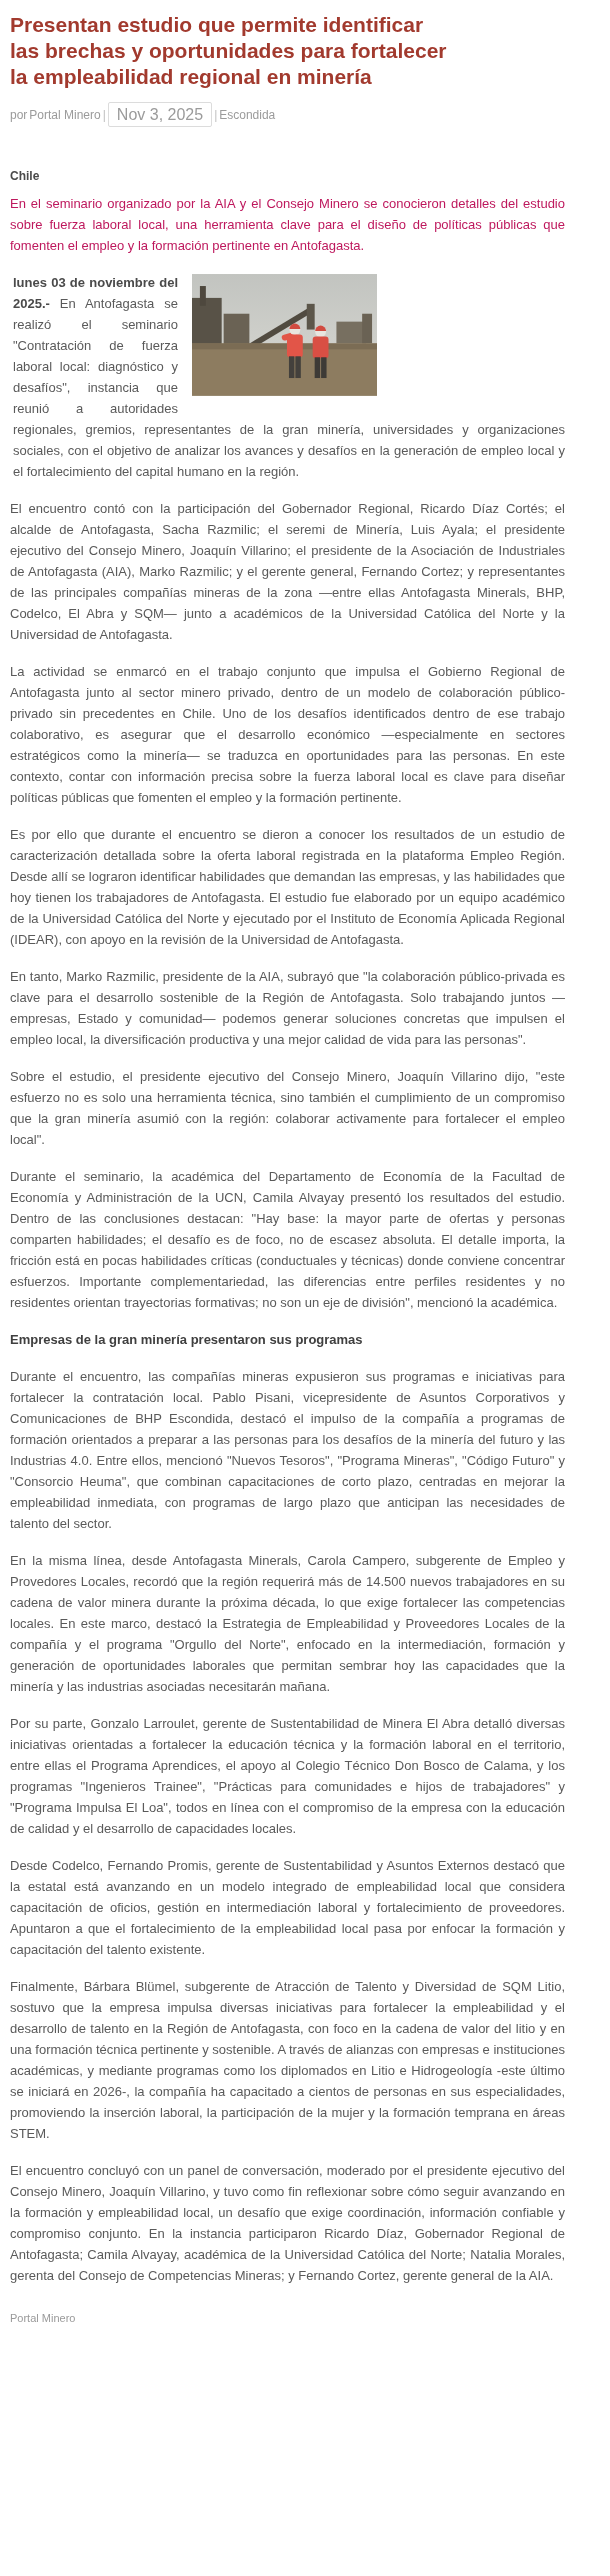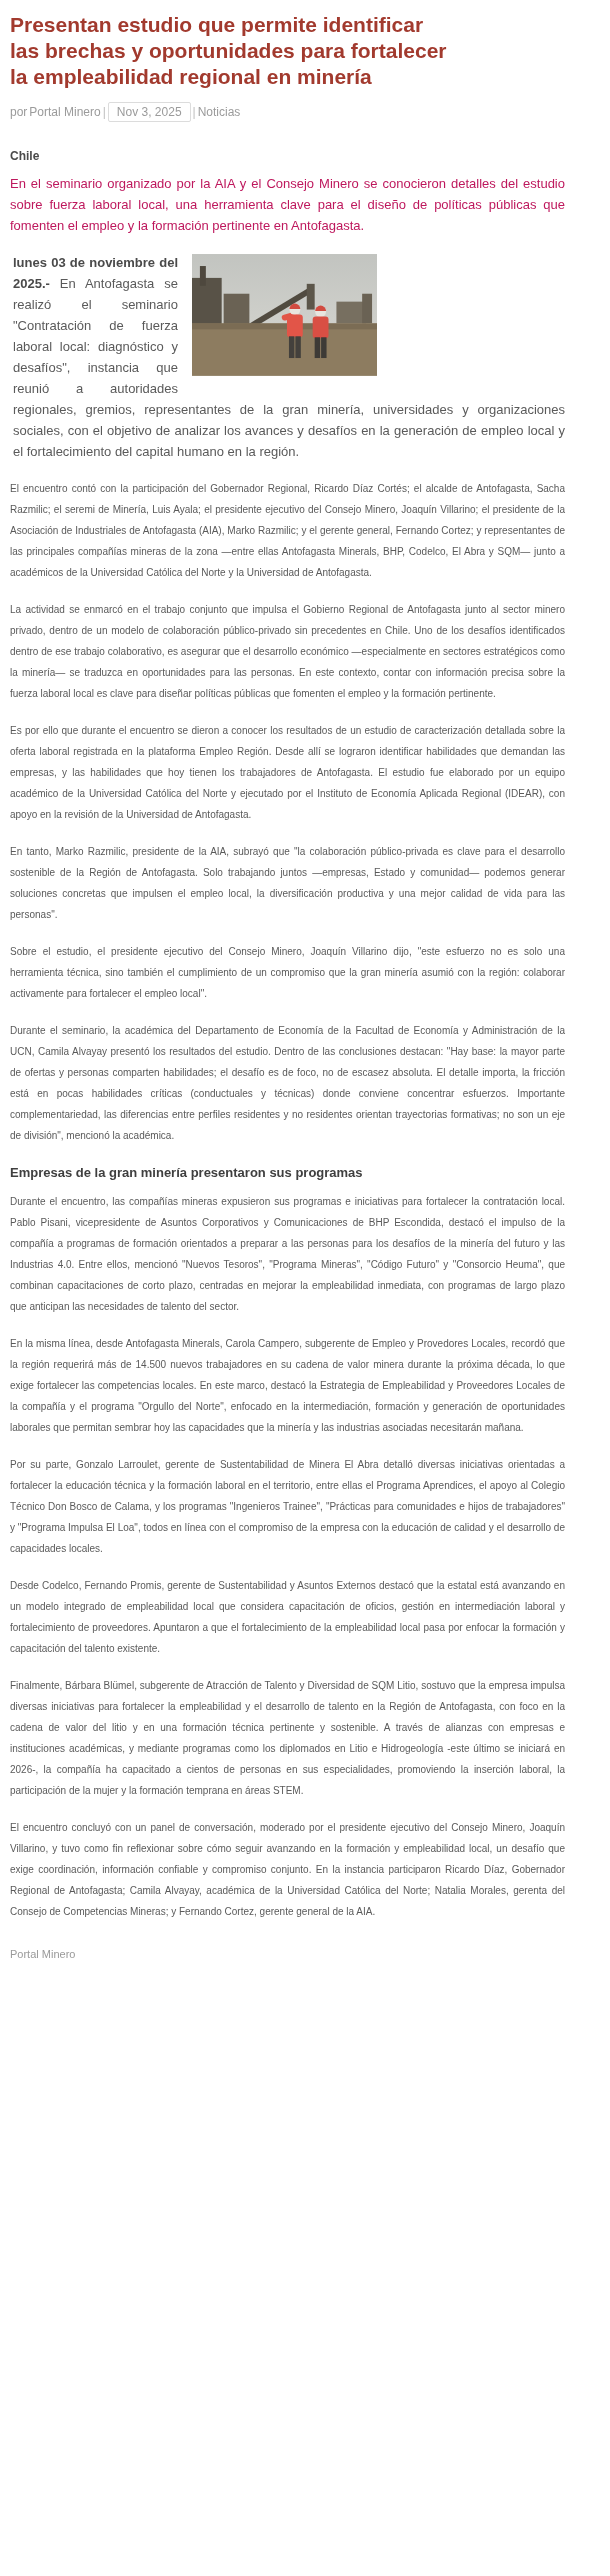--- a/index.html
+++ b/index.html
@@ -30,27 +30,27 @@
     align-items: center;
     gap: 2px;
     margin-bottom: 6px;
   }
   .meta a { color: #9b9b9b; text-decoration: none; cursor: pointer; }
   .meta .sep { color: #c0c0c0; }
   .date-badge {
     border: 1px solid #dcdcdc;
     border-radius: 2px;
     padding: 2px 8px;
-    font-size: 12px;
+    font-size: 16px;
     color: #9b9b9b;
     line-height: 1.2;
     display: inline-block;
   }
   .country {
-    margin: 27px 0 10px 0;
+    margin: 42px 0 10px 0;
     font-size: 12px;
     font-weight: 700;
     color: #4a4a4a;
   }
   .lead {
     margin: 0 0 16px 0;
     font-size: 13px;
     line-height: 21px;
     font-weight: 400;
     color: #be185d;
@@ -69,33 +69,33 @@
     width: 185px;
     height: 122px;
     margin: 2px 188px 10px 14px;
     padding: 0;
     background: #c9cbc6;
     overflow: hidden;
   }
   .photo svg { display: block; }
   .para {
     clear: both;
-    font-size: 10px;
+    font-size: 13px;
     line-height: 21px;
     text-align: justify;
     color: #5a5a5a;
     margin: 0 0 16px 0;
   }
   .subheading {
     clear: both;
     font-size: 13px;
     line-height: 21px;
     font-weight: 700;
     color: #3f3f3f;
-    margin: 0 0 8px 0;
+    margin: 0 0 16px 0;
   }
   .footer-credit {
     clear: both;
     margin-top: 26px;
     font-size: 11px;
     color: #9a9a9a;
   }
 </style>
 </head>
 <body>
@@ -103,21 +103,21 @@
 <main class="page">
 
   <h1 class="title">Presentan estudio que permite identificar las brechas y oportunidades para fortalecer la empleabilidad regional en minería</h1>
 
   <div class="meta">
     <span>por</span>
     <a href="#">Portal Minero</a>
     <span class="sep">|</span>
     <span class="date-badge">Nov 3, 2025</span>
     <span class="sep">|</span>
-    <a href="#">Noticias</a>
+    <a href="#">Escondida</a>
   </div>
 
   <div class="country">Chile</div>
 
   <p class="lead">En el seminario organizado por la AIA y el Consejo Minero se conocieron detalles del estudio sobre fuerza laboral local, una herramienta clave para el diseño de políticas públicas que fomenten el empleo y la formación pertinente en Antofagasta.</p>
 
   <div class="opening">
     <figure class="photo">
       <svg viewBox="0 0 187 123" width="185" height="122">
         <defs>

